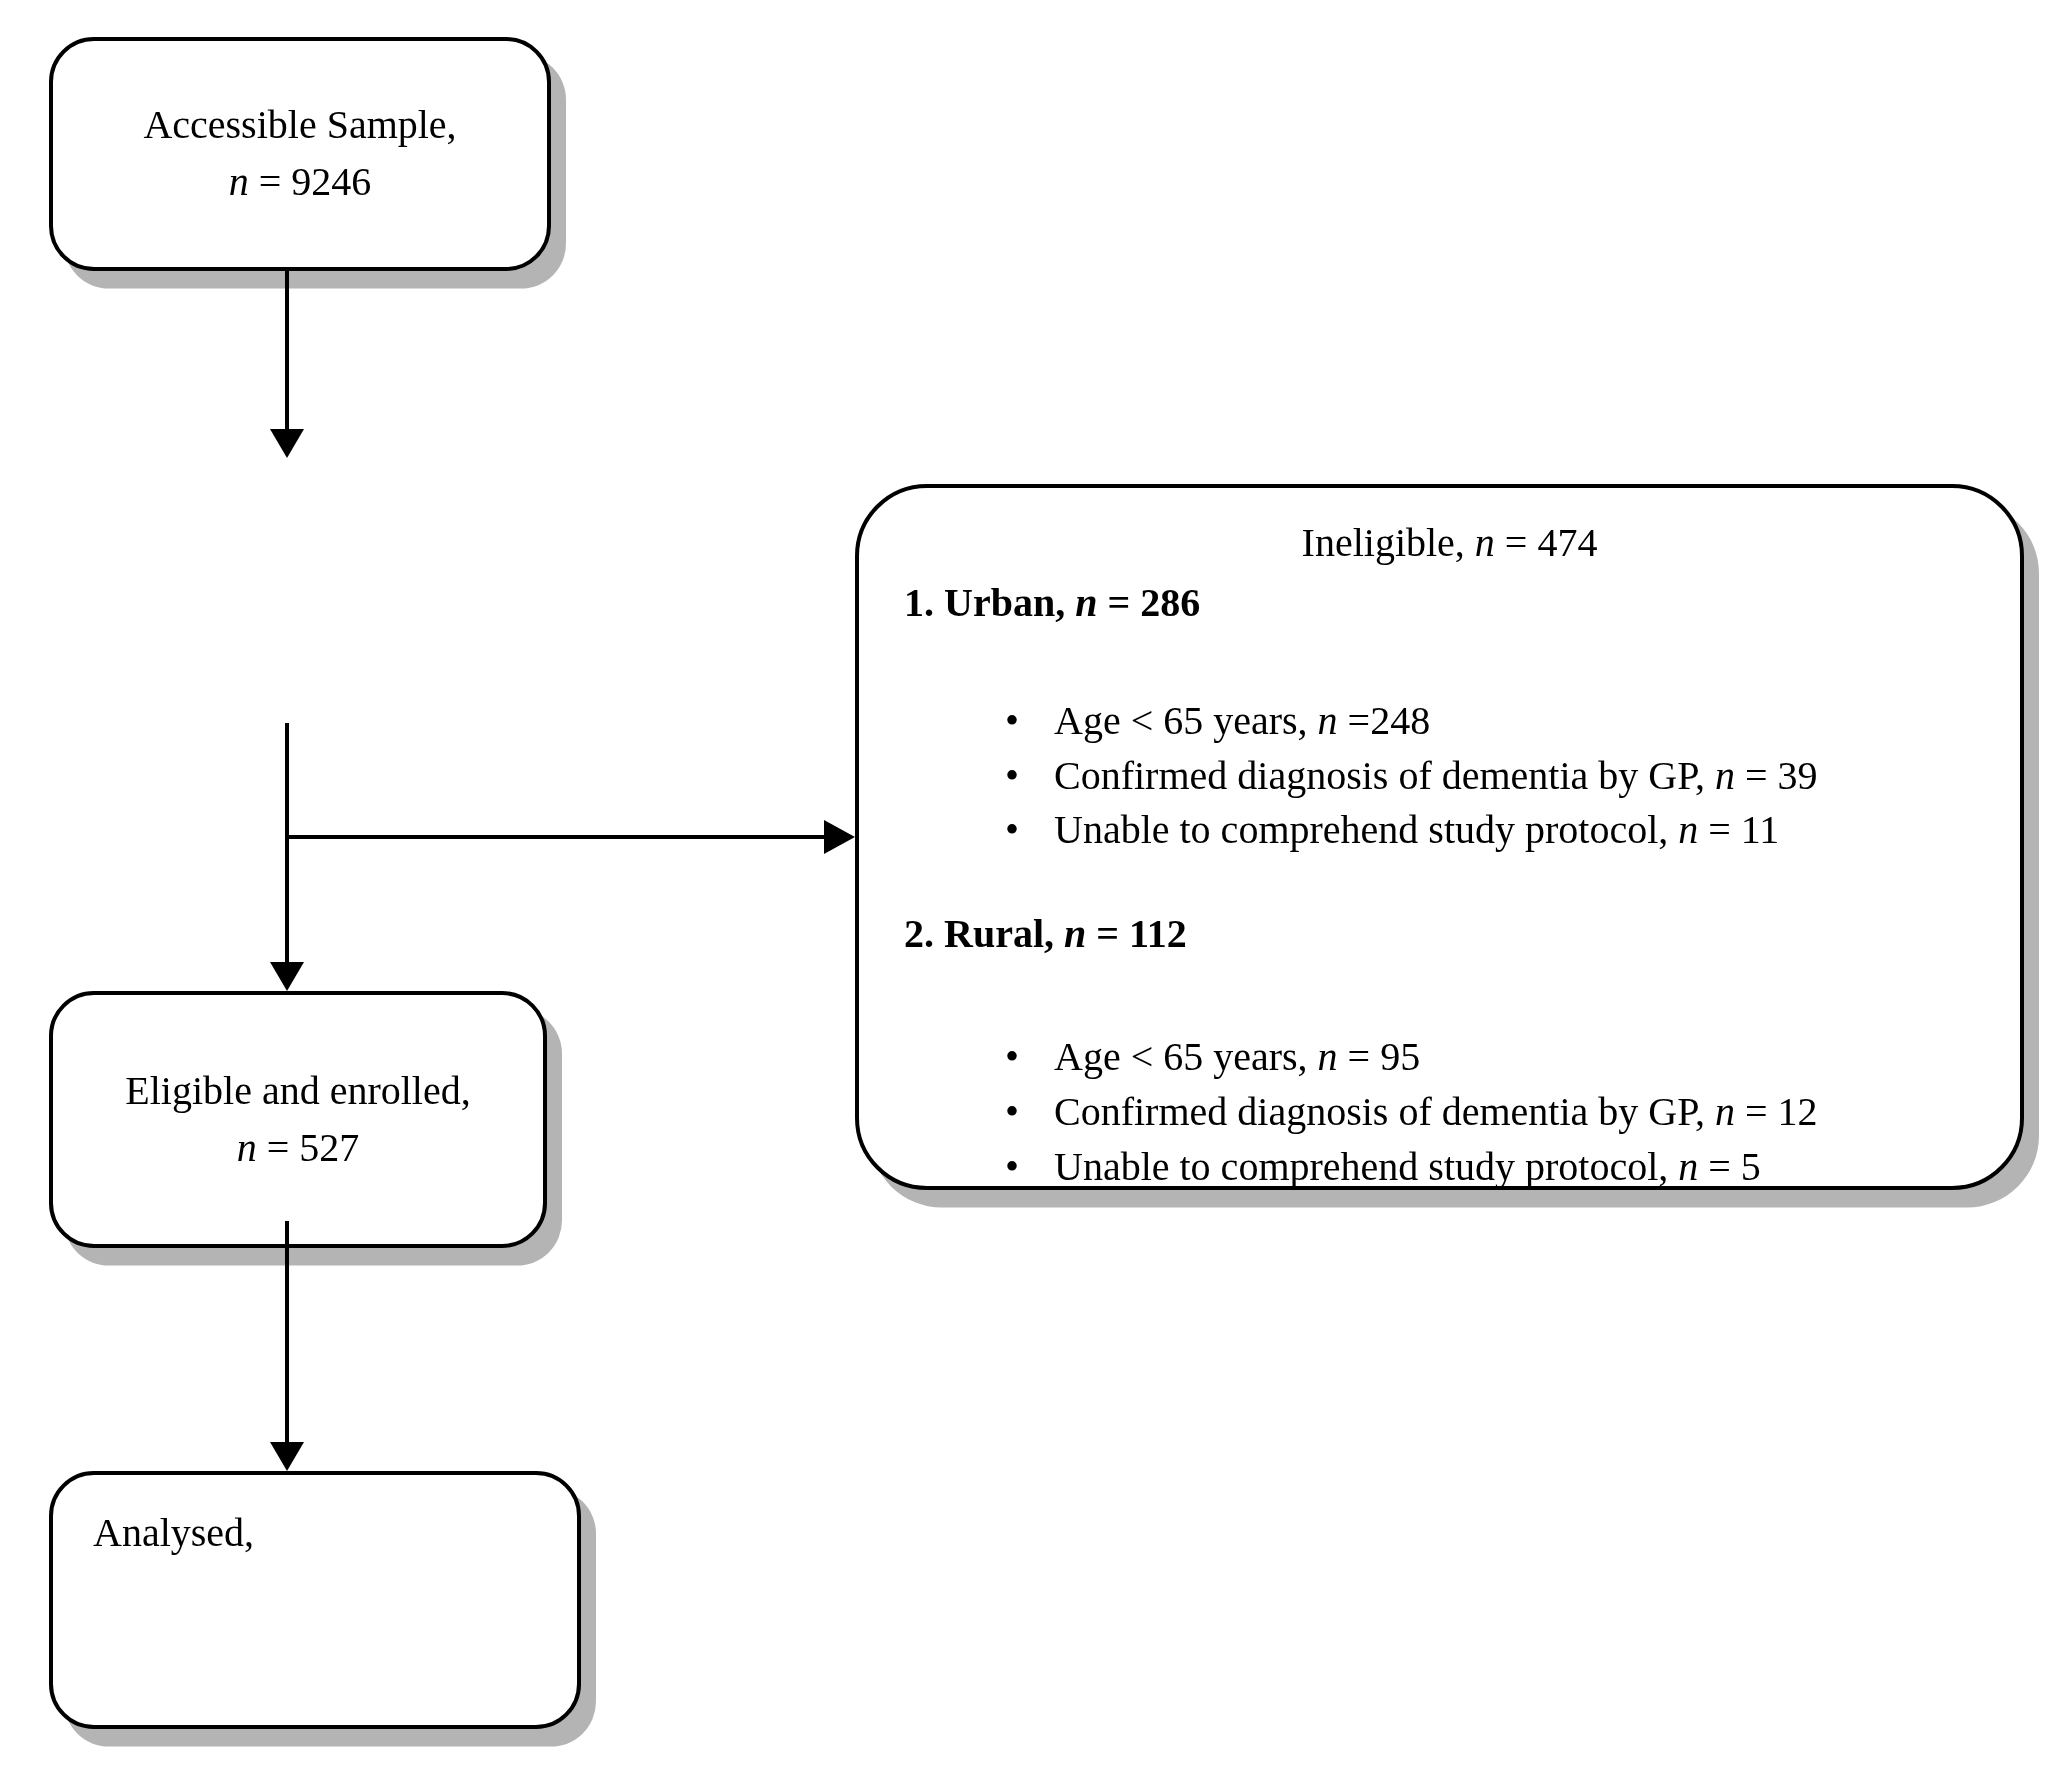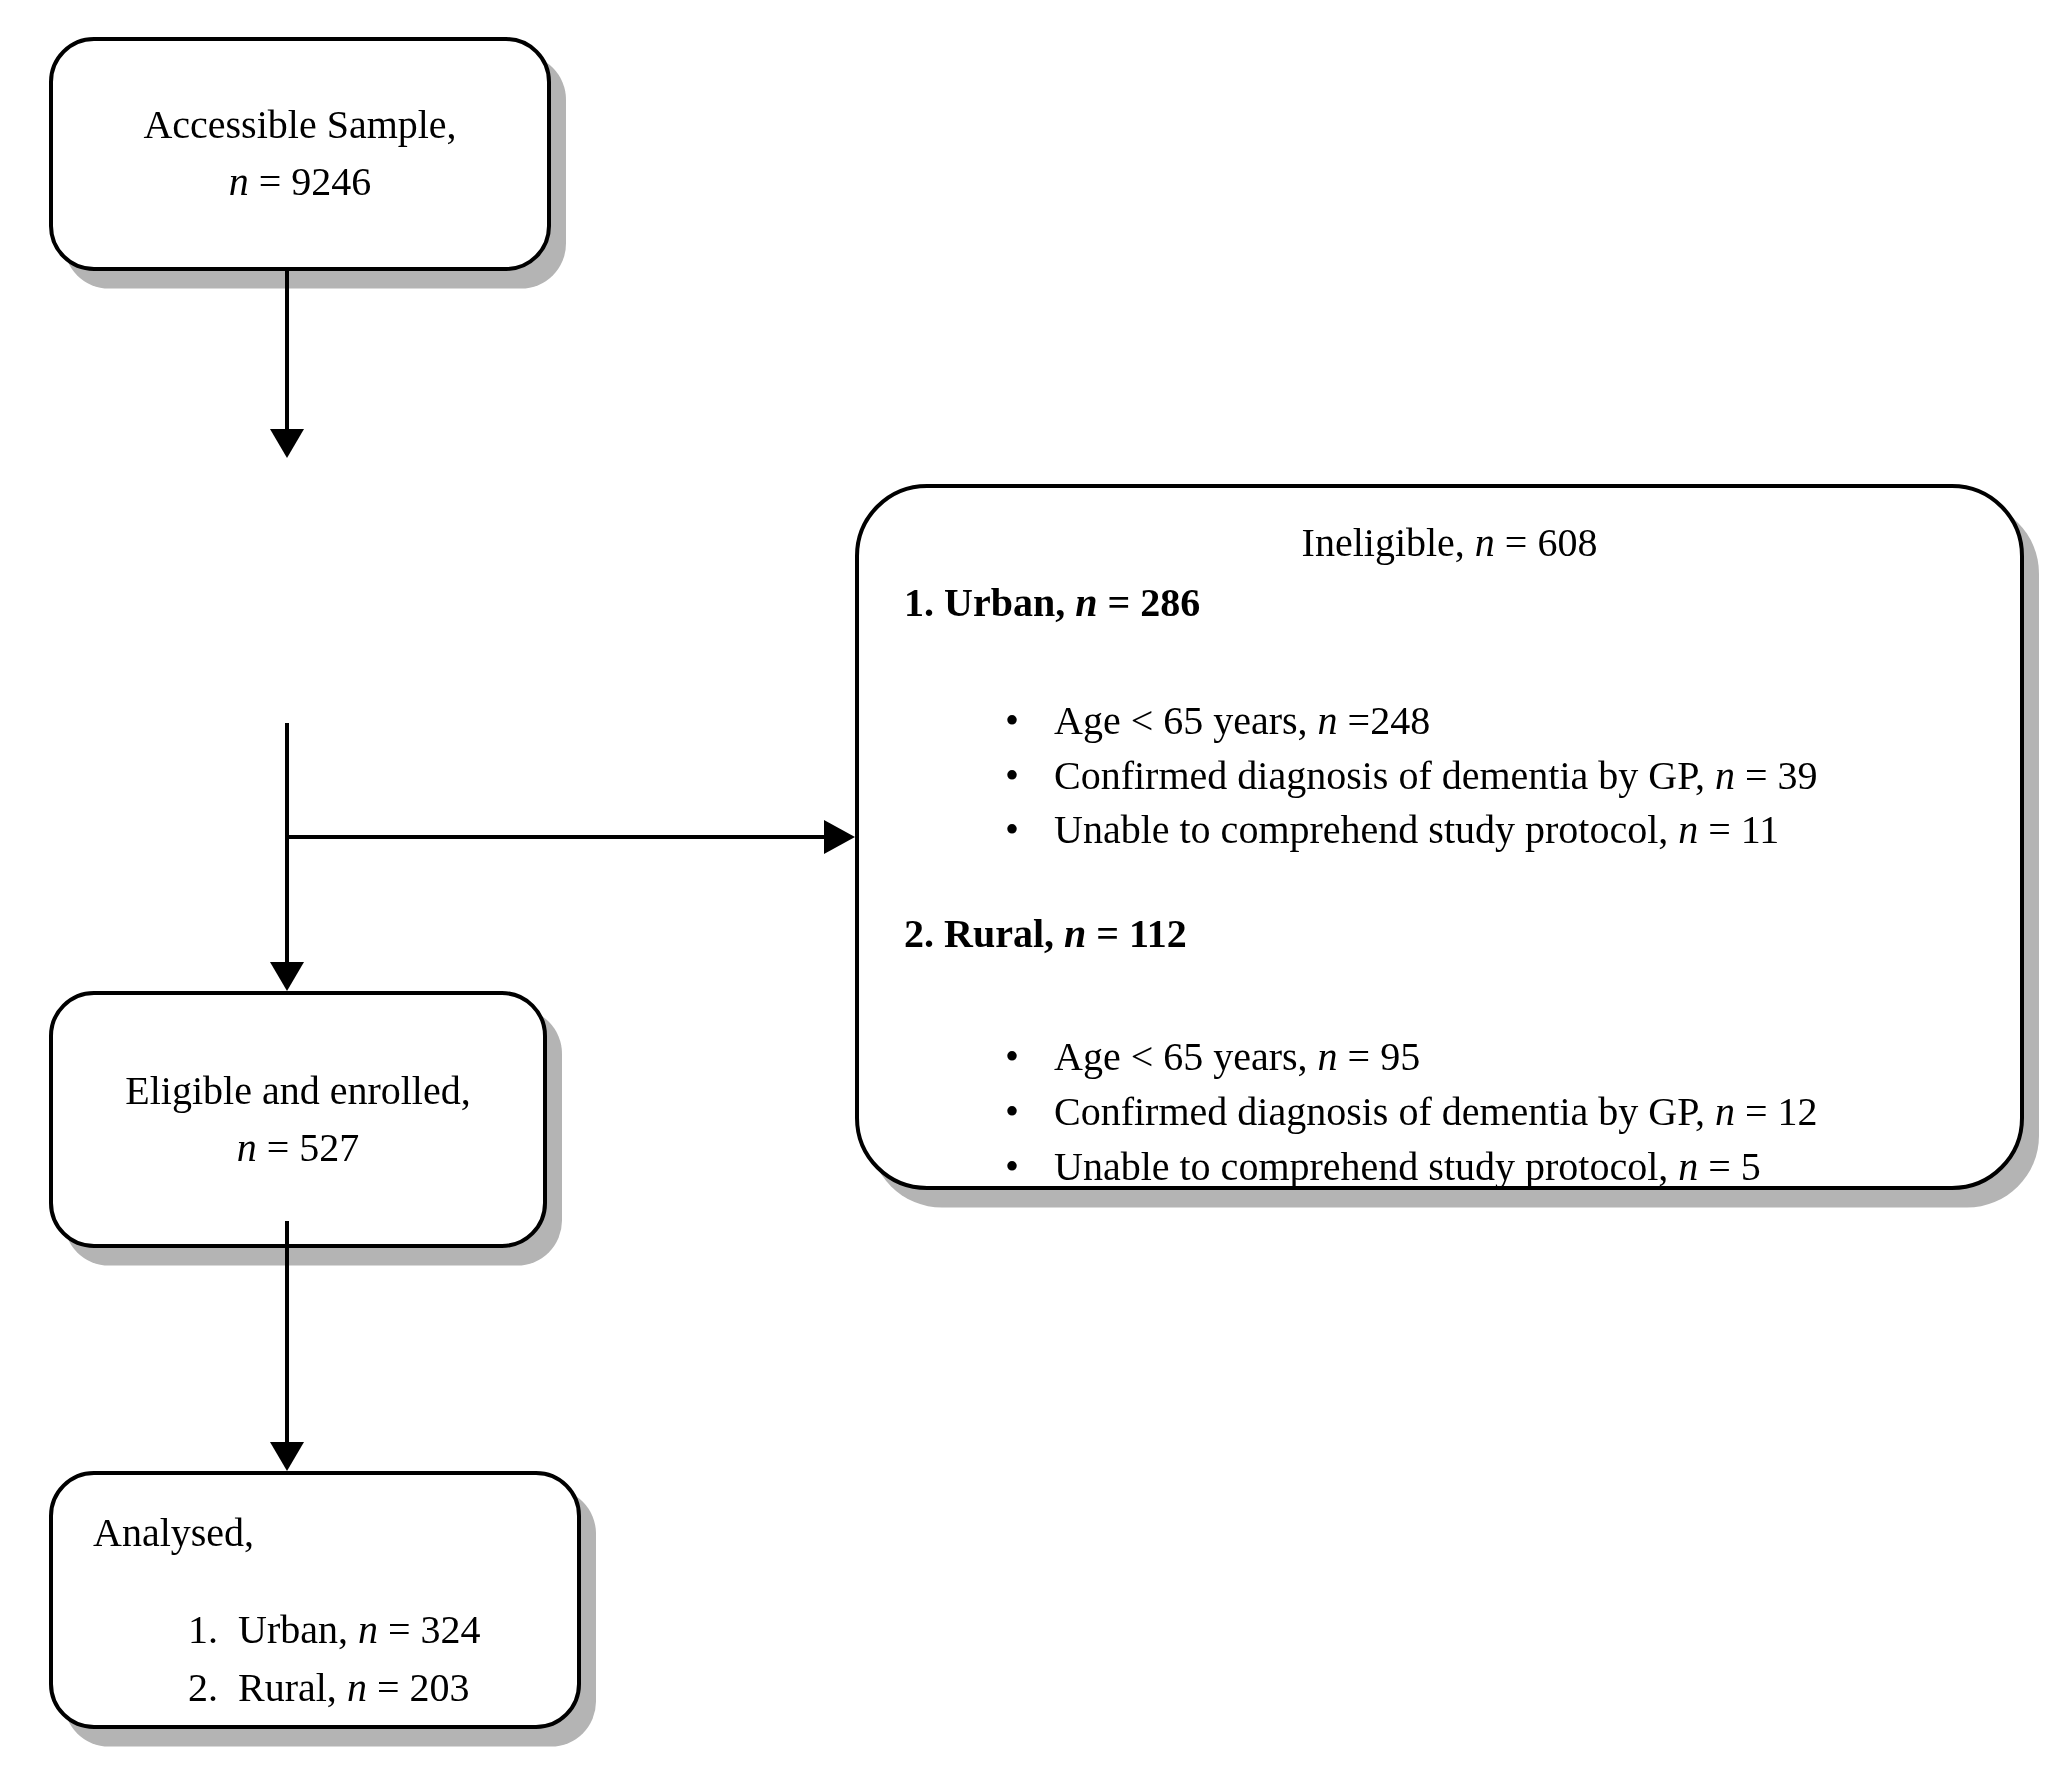--- a/index.html
+++ b/index.html
@@ -98,21 +98,21 @@
   <div class="vline" id="line-a1"></div>
   <div class="head-down" id="head-a1"></div>
 
 
   <div class="vline" id="line-a2"></div>
   <div class="head-down" id="head-a2"></div>
   <div class="hline" id="line-a3"></div>
   <div class="head-right" id="head-a3"></div>
 
   <div class="box big" id="box-ineligible">
-    <div class="rich title"><span>Ineligible, </span><i>n</i><span> = 608</span></div>
+    <div class="rich title"><span>Ineligible, </span><i>n</i><span> = 474</span></div>
 
     <div class="rich group-heading"><span>1. Urban, </span><i>n</i><span> = 286</span></div>
     <div class="bullets">
       <div class="rich bullet-row"><span>Age &lt; 65 years, </span><i>n</i><span> =248</span></div>
       <div class="rich bullet-row"><span>Confirmed diagnosis of dementia by GP, </span><i>n</i><span> = 39</span></div>
       <div class="rich bullet-row"><span>Unable to comprehend study protocol, </span><i>n</i><span> = 11</span></div>
     </div>
 
     <div class="rich group-heading second"><span>2. Rural, </span><i>n</i><span> = 112</span></div>
     <div class="bullets second">
@@ -127,20 +127,16 @@
       <div class="rich"><span>Eligible and enrolled,</span></div>
       <div class="rich"><i>n</i><span> = 527</span></div>
     </div>
   </div>
 
   <div class="vline" id="line-a4"></div>
   <div class="head-down" id="head-a4"></div>
 
   <div class="box small" id="box-analysed">
     <div class="rich title"><span>Analysed,</span></div>
-    <div class="items">
-      <div class="rich"><span>1.  Urban, </span><i>n</i><span> = 324</span></div>
-      <div class="rich"><span>2.  Rural, </span><i>n</i><span> = 203</span></div>
-    </div>
   </div>
 
 </div>
 
 
 </body></html>

